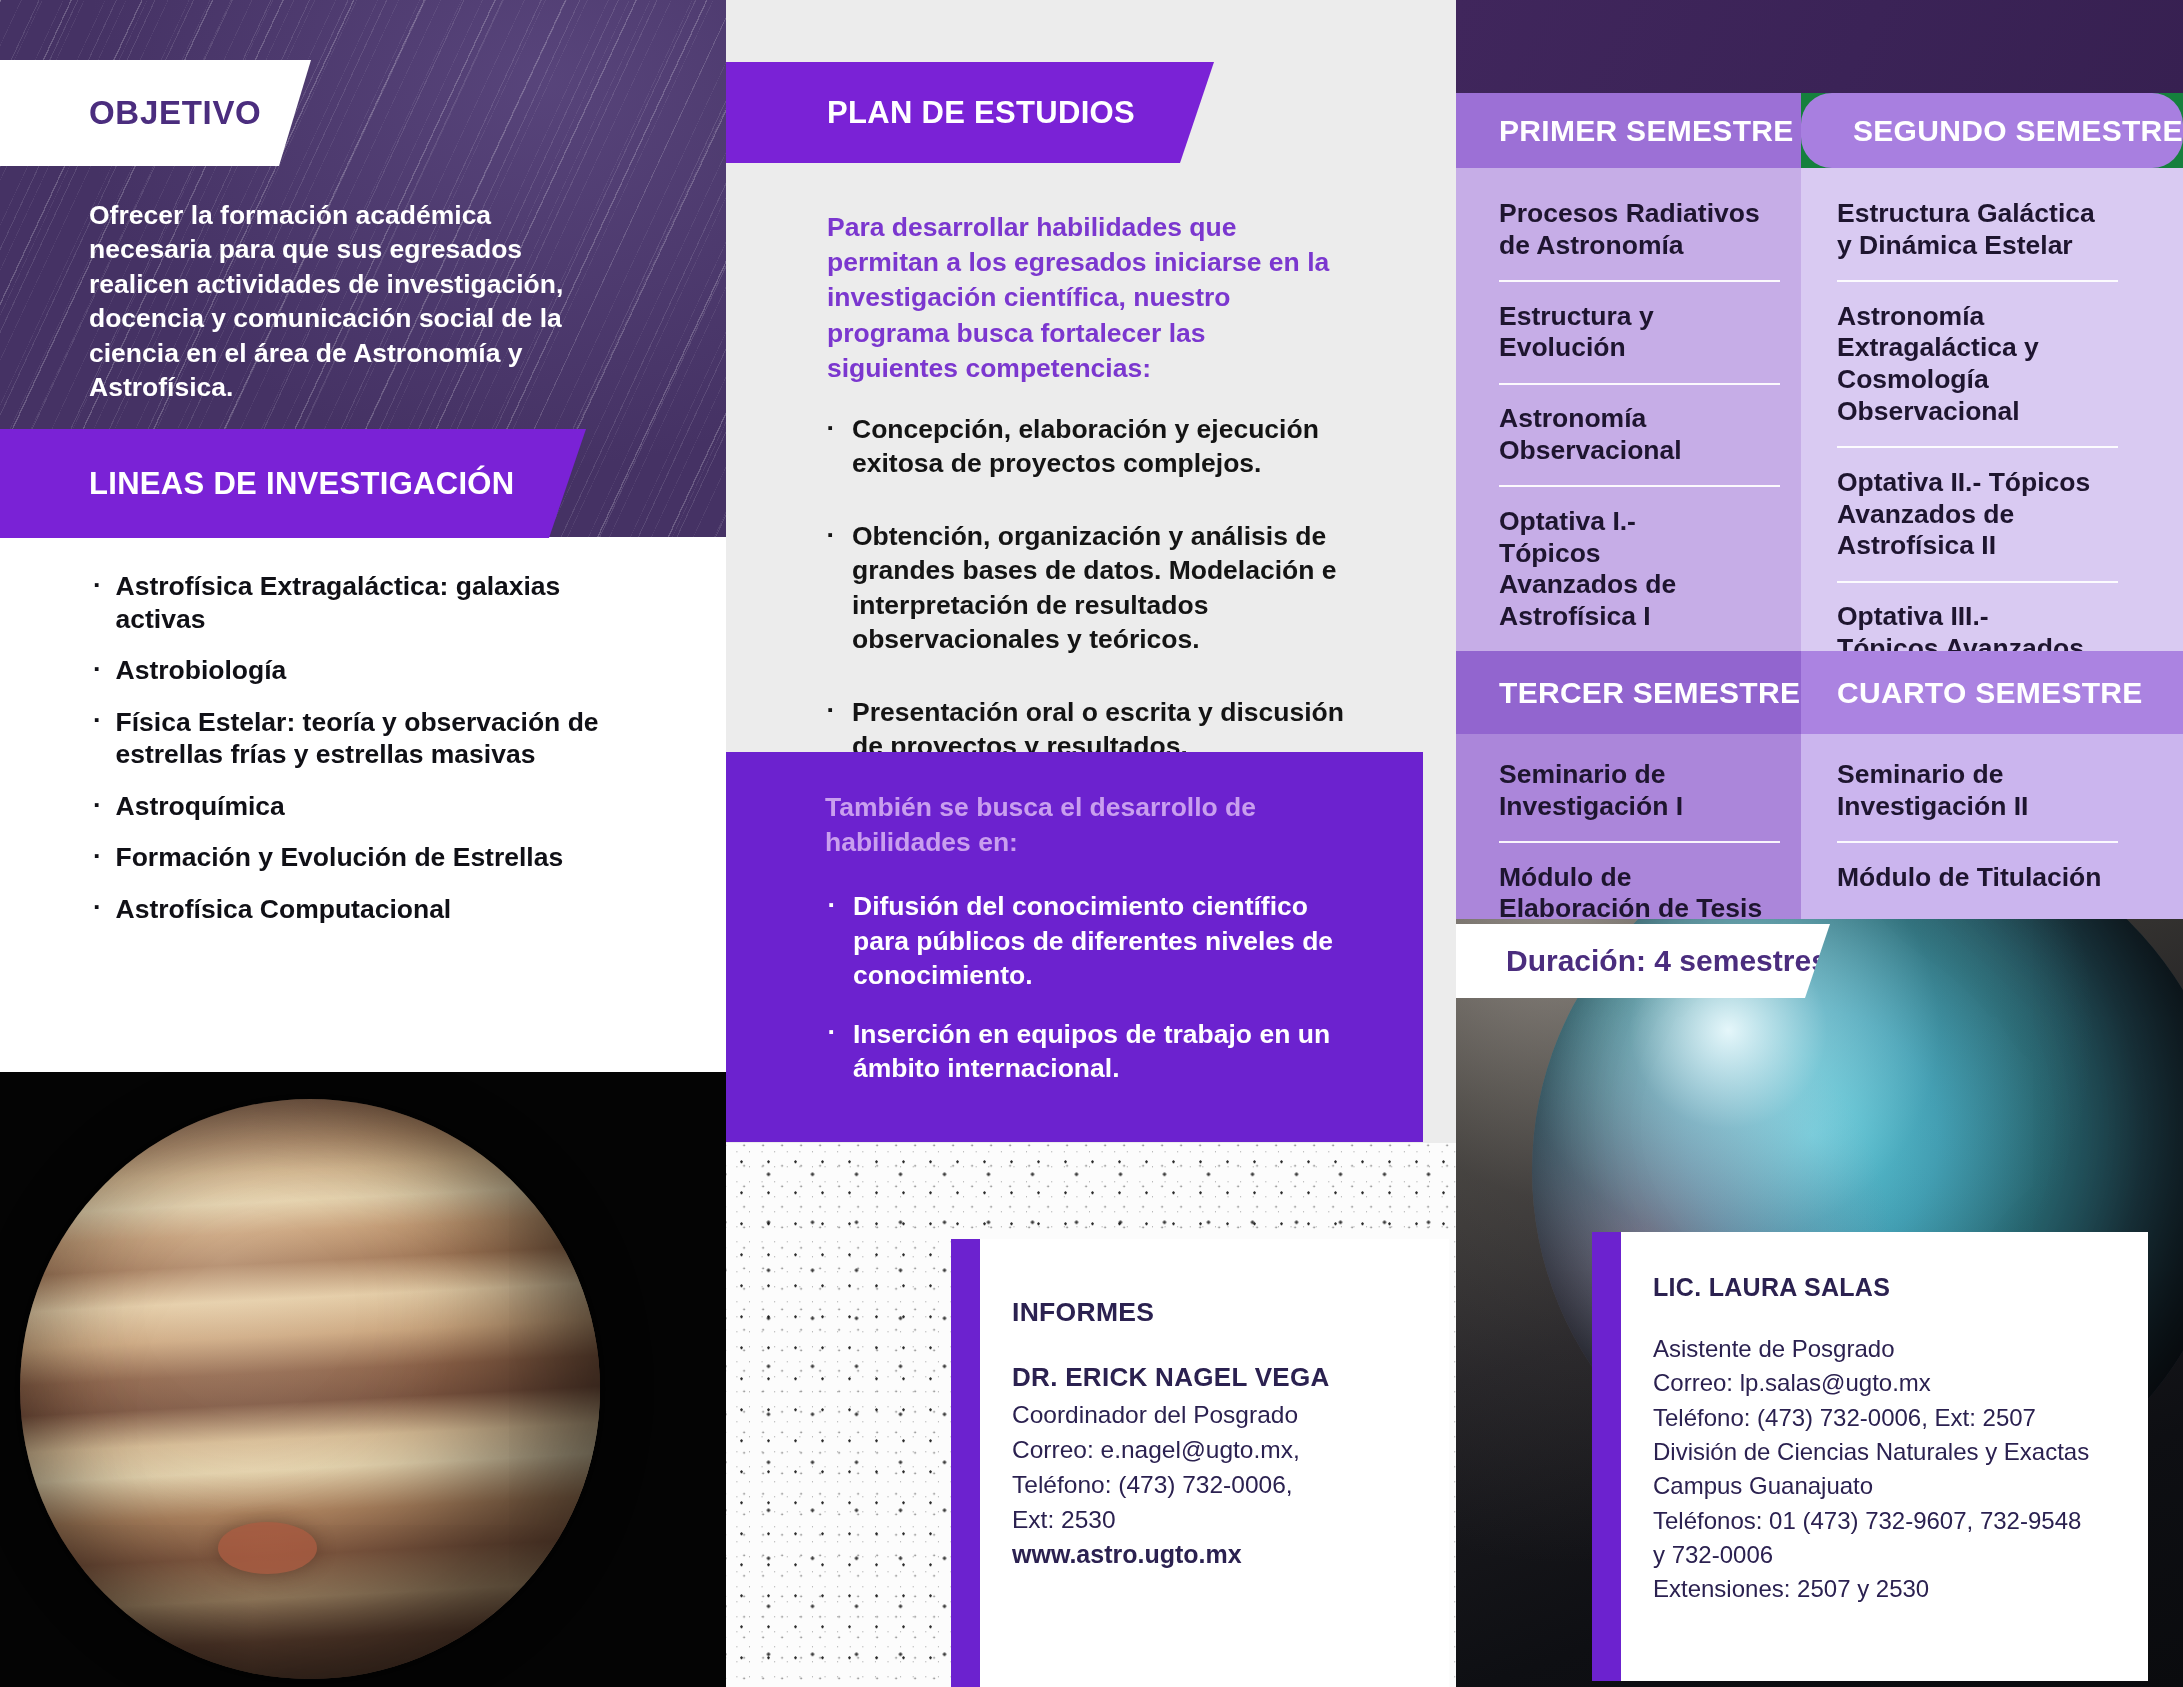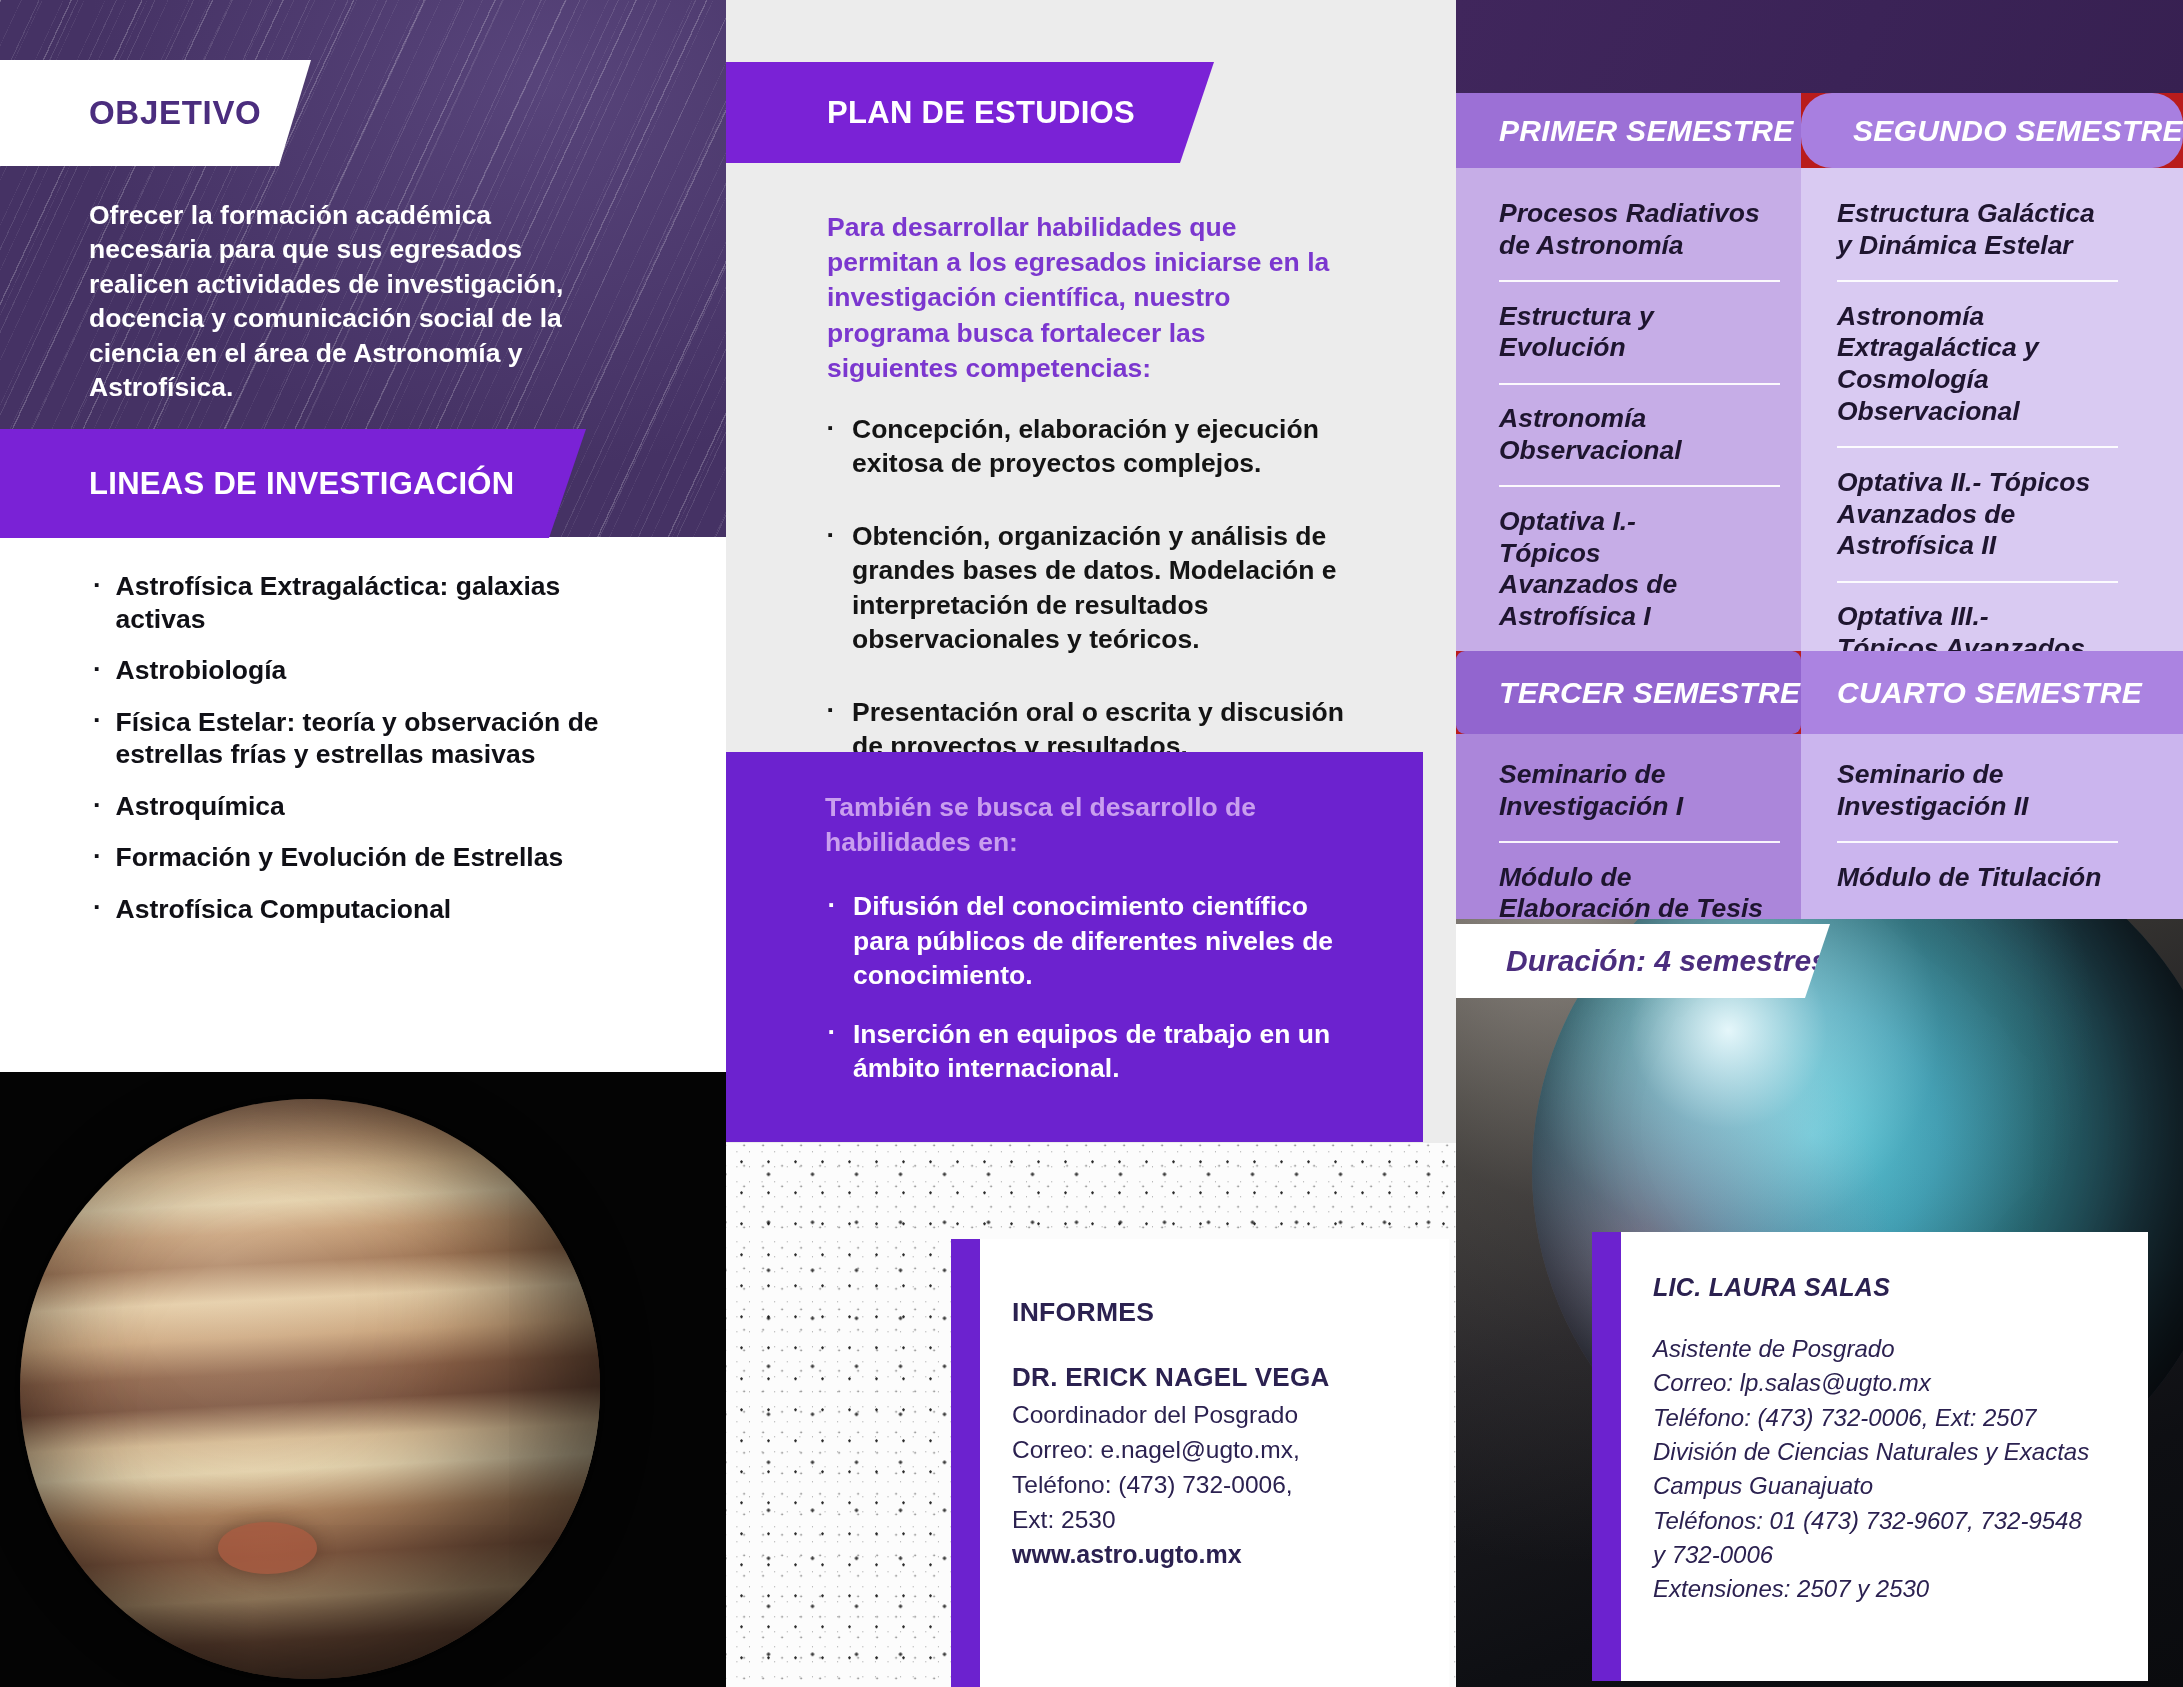--- a/index.html
+++ b/index.html
@@ -86,29 +86,29 @@
     background-size:27px 31px,19px 20.5px,44px 48px,12.6px 15px;
     background-position:2px 3.3px,8.6px 12.6px,20.5px 7.3px,4.6px 1.3px;}
   .informes-card{position:absolute;left:225px;top:1239px;width:498px;height:448px;background:#ffffff;
     border-left:29px solid var(--accent-deep);padding:58px 24px 26.5px 32px;color:var(--card-ink);}
   .informes-title{font-size:26.5px;font-weight:800;letter-spacing:0.3px;margin-bottom:34px;}
   .informes-name{font-size:26px;font-weight:800;letter-spacing:0.3px;margin-bottom:5.3px;}
   .card-line{font-size:24.5px;font-weight:500;line-height:1.42;}
   .informes-web{font-size:25px;font-weight:800;line-height:1.42;}
 
   
-  .col-right{position:absolute;left:1456px;top:0;width:728px;height:1687px;background:#b91c1c;font-style:italic;}
+  .col-right{position:absolute;left:1456px;top:0;width:728px;height:1687px;background:#15803d;}
   .dark-band{position:absolute;left:0;top:0;width:728px;height:93px;
     background:linear-gradient(115deg,#40265c 0%,#3b2357 55%,#372051 100%);}
   .sem-table{position:absolute;left:0;top:93px;width:728px;display:grid;
     grid-template-columns:345px 382px;grid-template-rows:75px 483px 83px 185px;}
   .sem-h{display:flex;align-items:center;color:#ffffff;font-size:30px;font-weight:800;letter-spacing:0.3px;}
   .sem-h.pa{background:var(--h-primer);padding-left:43px;}
   .sem-h.pb{background:var(--h-segundo);padding-left:52px;border-radius:31px;}
-  .sem-h.pc{background:var(--h-tercer);padding-left:43px;border-radius:9px;}
+  .sem-h.pc{background:var(--h-tercer);padding-left:43px;}
   .sem-h.pd{background:var(--h-cuarto);padding-left:36px;}
   .sem-b{padding-top:30px;}
   .sem-b.ba{background:var(--b-primer);padding-left:43px;padding-right:20px;}
   .sem-b.bb{background:var(--b-segundo);padding-left:36px;padding-right:20px;}
   .sem-b.bc{background:var(--b-tercer);padding-left:43px;padding-right:20px;padding-top:25px;}
   .sem-b.bd{background:var(--b-cuarto);padding-left:36px;padding-right:20px;padding-top:25px;}
   .course{color:var(--course-ink);font-size:26.5px;font-weight:700;line-height:1.20;white-space:pre-line;}
   .cdiv{width:281px;height:2px;background:rgba(255,255,255,0.92);margin:18.5px 0;}
   .duracion-banner{position:absolute;left:0;top:924px;width:374px;height:74px;background:#ffffff;
     clip-path:polygon(0 0,100% 0,calc(100% - 25px) 100%,0 100%);

